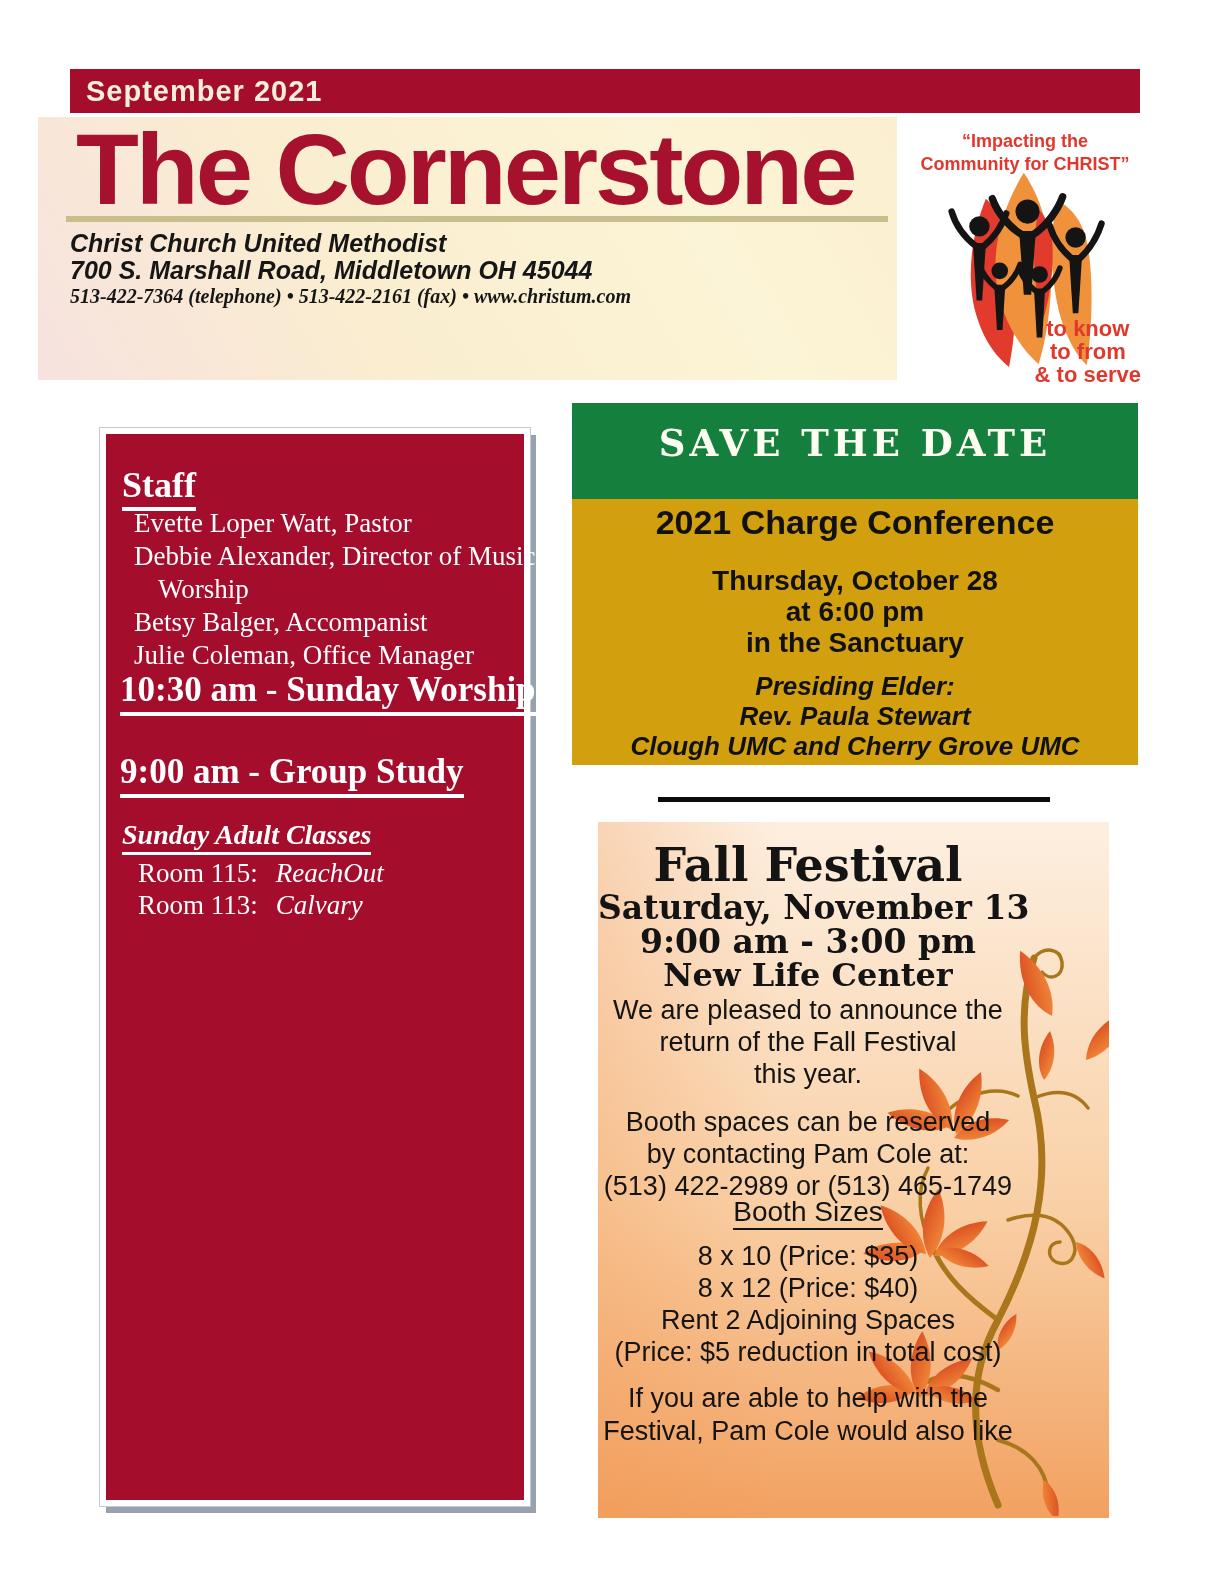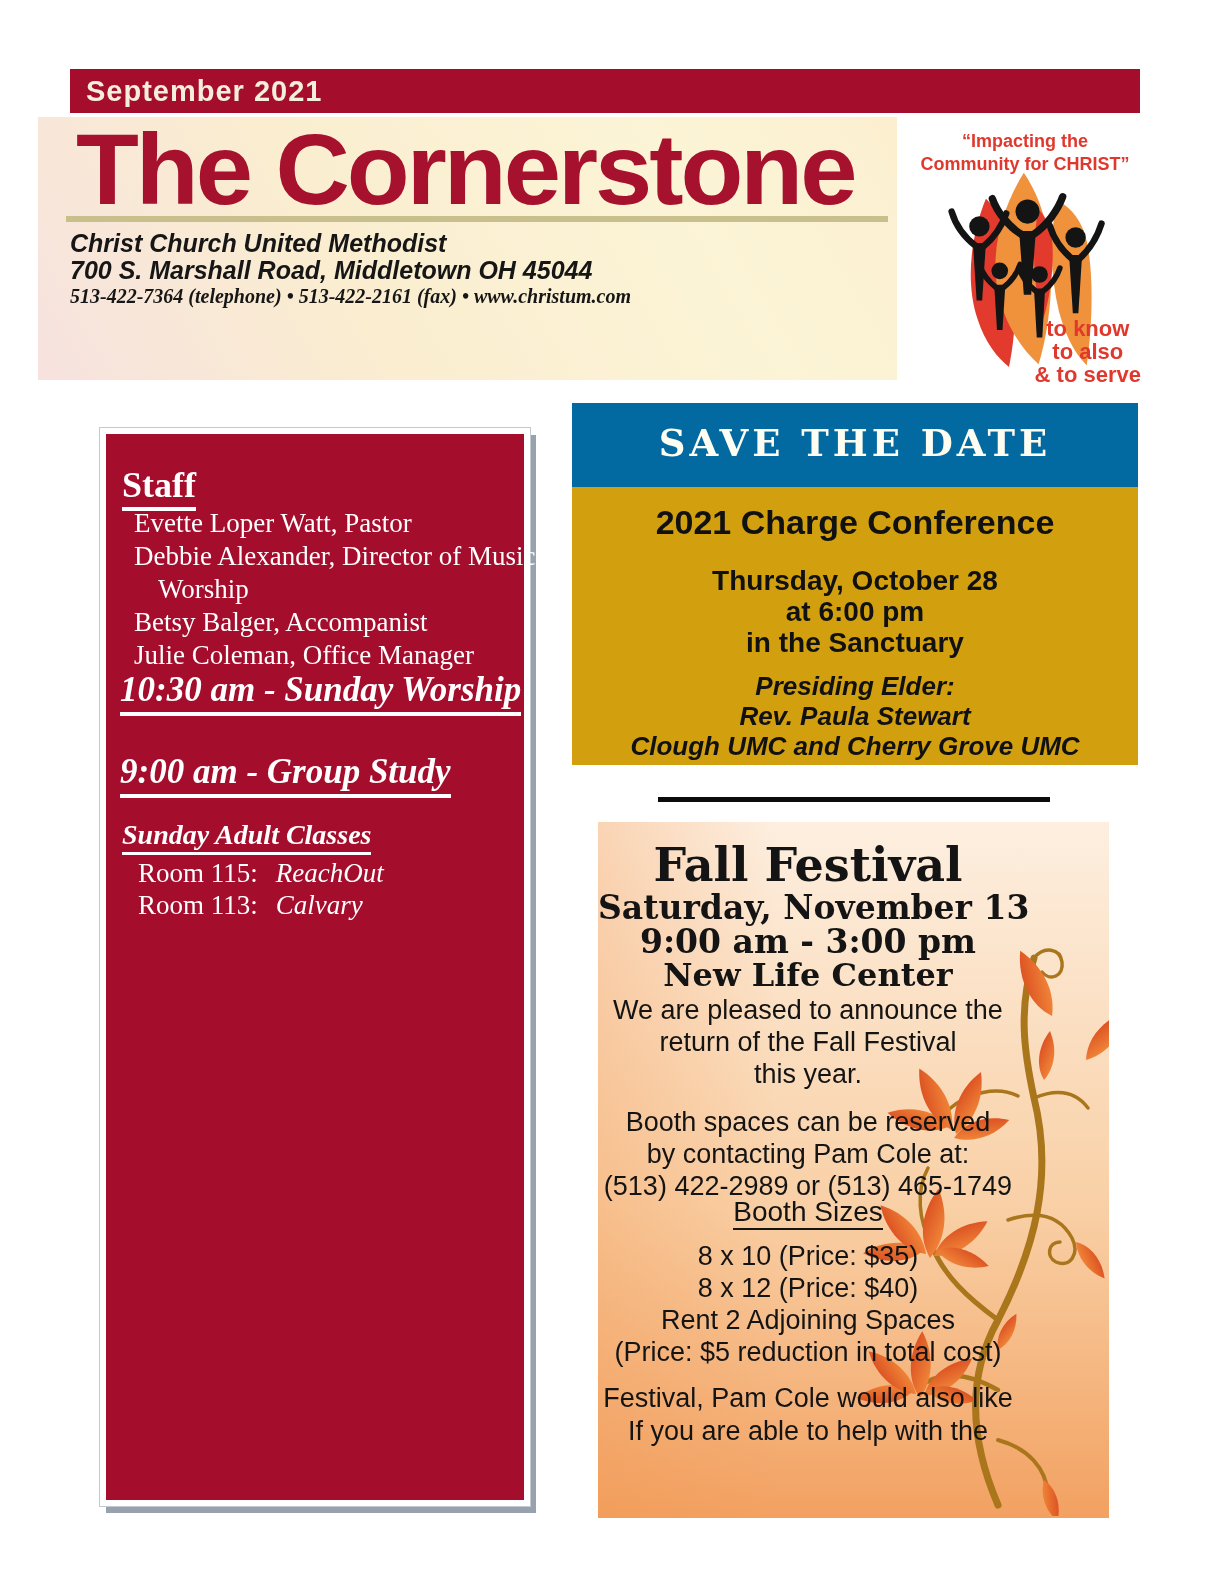--- a/index.html
+++ b/index.html
@@ -74,35 +74,35 @@
   .staff-h {
     font-size:36px; font-weight:bold;
     border-bottom:4px solid #ffffff; padding-bottom:1px;
     display:inline-block; position:absolute;
   }
   .staff-heading { left:16px; top:30px; }
   .staff-line { position:absolute; left:28px; font-size:27px; white-space:nowrap; }
   .staff-line.indent { left:52px; }
   .time-h {
     position:absolute; left:14px; font-size:35px; font-weight:bold;
-    border-bottom:4px solid #ffffff; padding-bottom:2px; white-space:nowrap;font-style:italic;
+    border-bottom:4px solid #ffffff; padding-bottom:2px; white-space:nowrap;
   }
   .classes-h {
     position:absolute; left:16px; top:385px;
     font-size:28px; font-weight:bold; font-style:italic;
     border-bottom:3px solid #ffffff; padding-bottom:1px; white-space:nowrap;
   }
   .room-line { position:absolute; left:32px; font-size:27px; white-space:nowrap; }
   .room-name { font-style:italic; margin-left:18px; }
 
   
   .std-box { position:absolute; left:572px; top:403px; width:566px; height:362px; background:#D2A00F; }
   .std-header {
-    position:absolute; left:0; top:0; width:100%; height:84px;
-    background:#0369a1; color:#FDFDF2;
+    position:absolute; left:0; top:0; width:100%; height:96px;
+    background:#15803d; color:#FDFDF2;
     font-family:"DejaVu Serif", serif;
     font-size:37px; font-weight:bold; letter-spacing:4px;
     text-align:center; line-height:80px;
   }
   .std-body { position:absolute; left:0; top:80px; width:100%; height:282px; color:#111; text-align:center; }
   .std-event { position:absolute; left:0; top:20px; width:100%; font-size:34px; font-weight:bold; }
   .std-when { position:absolute; left:0; top:82px; width:100%; font-size:28px; font-weight:bold; line-height:31px; }
   .std-elder { position:absolute; left:0; top:188px; width:100%; font-size:26px; font-weight:bold; font-style:italic; line-height:30px; }
 
   
@@ -186,21 +186,21 @@
         <path d="M148,93 C136,83 128,70 124,57" stroke-width="7"></path>
         <path d="M156,93 C168,82 176,68 180,55" stroke-width="7"></path>
         <path d="M66,124 C57,117 51,108 48,99" stroke-width="6"></path>
         <path d="M74,124 C83,117 89,108 92,99" stroke-width="6"></path>
         <path d="M109,128 C100,121 94,112 91,103" stroke-width="6"></path>
         <path d="M117,128 C126,121 132,112 135,103" stroke-width="6"></path>
       </g>
     </svg>
     <div class="logo-motto">
       <div>to know</div>
-      <div>to also</div>
+      <div>to from</div>
       <div>&amp; to serve</div>
     </div>
   </div>
 
   <div class="staff-frame">
     <div class="staff-box">
       <div class="staff-h staff-heading">Staff</div>
       <div class="staff-line" style="top:107px">Debbie Alexander, Director of Music</div>
       <div class="staff-line" style="top:74px">Evette Loper Watt, Pastor</div>
       <div class="staff-line indent" style="top:140px">Worship</div>
@@ -310,19 +310,19 @@
       </div>
 
       <div class="ff-para ff-booths">
         <div>8 x 10 (Price: $35)</div>
         <div>8 x 12 (Price: $40)</div>
         <div>Rent 2 Adjoining Spaces</div>
         <div>(Price:  $5 reduction in total cost)</div>
       </div>
 
       <div class="ff-para ff-help">
+        <div>If you are able to help with the</div>
         <div>Festival, Pam Cole would also like</div>
-        <div>If you are able to help with the</div>
       </div>
     </div>
   </div>
 
 </div>
 
 </body></html>

